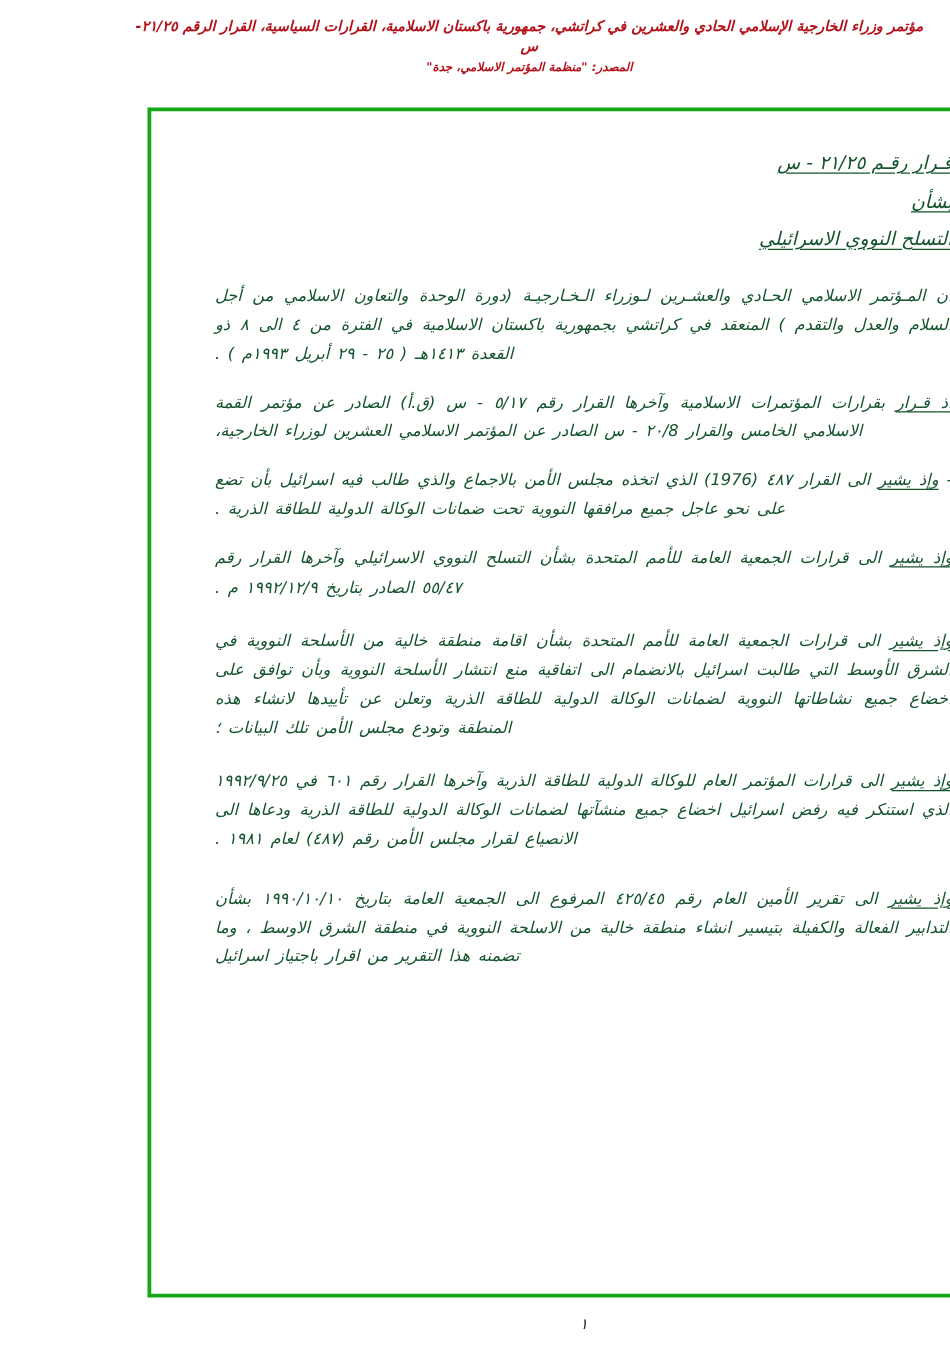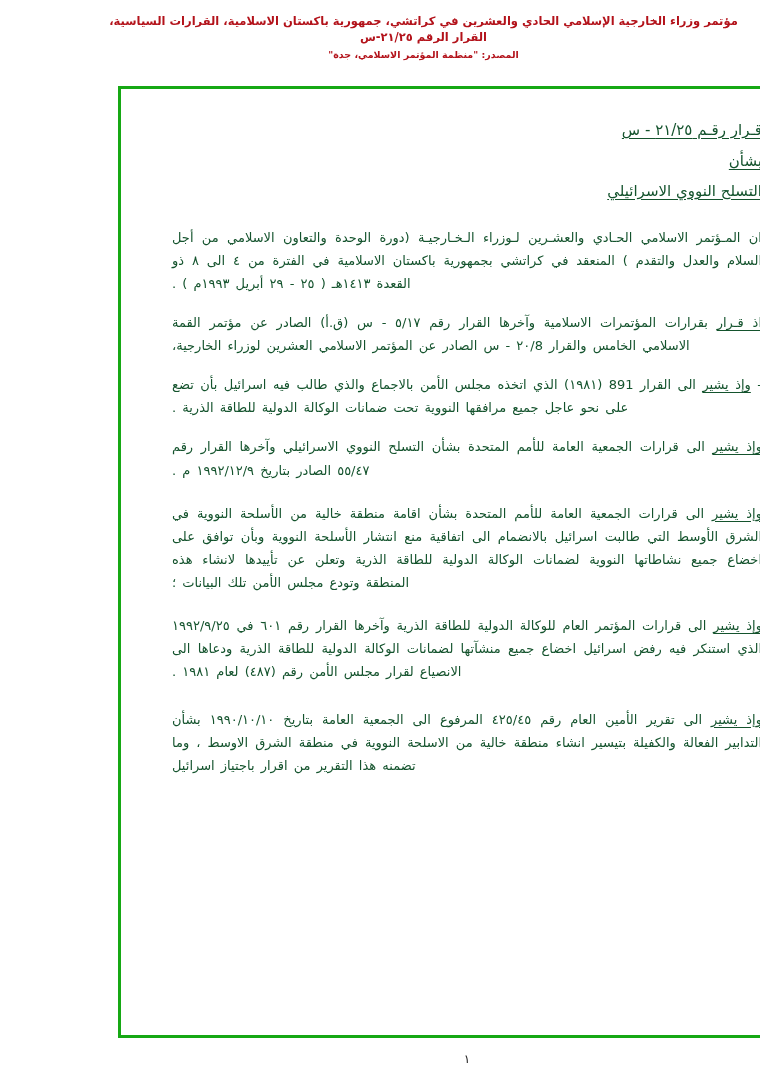--- a/index.html
+++ b/index.html
@@ -13,20 +13,21 @@
     font-family: "DejaVu Sans", sans-serif;
     color: #111111;
     position: relative;
     overflow: hidden;
   }
   .page {
     width: 673px;
     height: 1080px;
     position: relative;
     box-sizing: border-box;
+    font-style: italic;
   }
   
   .doc-header {
     padding: 14px 16px 0 16px;
     text-align: center;
   }
   .header-line-1 {
     font-family: "DejaVu Sans", sans-serif;
     font-size: 11.5px;
     font-weight: bold;
@@ -127,21 +128,21 @@
       </div>
 
       <p class="para gap-md">ان المـؤتمر الاسلامي الحـادي والعشـرين لـوزراء الـخـارجيـة (دورة الوحدة والتعاون الاسلامي من أجل السلام والعدل والتقدم ) المنعقد في كراتشي بجمهورية باكستان الاسلامية في الفترة من ٤ الى ٨ ذو القعدة ١٤١٣هـ ( ٢٥ - ٢٩ أبريل ١٩٩٣م ) .</p>
 
       <p class="para gap-md">
         <span class="lead">اذ قـرار</span><span> بقرارات المؤتمرات الاسلامية وآخرها القرار رقم ٥/١٧ - س (ق.أ) الصادر عن مؤتمر القمة الاسلامي الخامس والقرار ٢٠/8 - س الصادر عن المؤتمر الاسلامي العشرين لوزراء الخارجية،</span>
       </p>
 
       <p class="para gap-md">
         <span>-</span>
-        <span class="lead">وإذ يشير</span><span> الى القرار 891 (١٩٨١) الذي اتخذه مجلس الأمن بالاجماع والذي طالب فيه اسرائيل بأن تضع على نحو عاجل جميع مرافقها النووية تحت ضمانات الوكالة الدولية للطاقة الذرية .</span>
+        <span class="lead">وإذ يشير</span><span> الى القرار ٤٨٧ (1976) الذي اتخذه مجلس الأمن بالاجماع والذي طالب فيه اسرائيل بأن تضع على نحو عاجل جميع مرافقها النووية تحت ضمانات الوكالة الدولية للطاقة الذرية .</span>
       </p>
 
       <p class="para gap-lg">
         <span class="lead">وإذ يشير</span><span> الى قرارات الجمعية العامة للأمم المتحدة بشأن التسلح النووي الاسرائيلي وآخرها القرار رقم ٥٥/٤٧ الصادر بتاريخ ١٩٩٢/١٢/٩ م .</span>
       </p>
 
       <p class="para gap-lg">
         <span class="lead">وإذ يشير</span><span> الى قرارات الجمعية العامة للأمم المتحدة بشأن اقامة منطقة خالية من الأسلحة النووية في الشرق الأوسط التي طالبت اسرائيل بالانضمام الى اتفاقية منع انتشار الأسلحة النووية وبأن توافق على اخضاع جميع نشاطاتها النووية لضمانات الوكالة الدولية للطاقة الذرية وتعلن عن تأييدها لانشاء هذه المنطقة وتودع مجلس الأمن تلك البيانات ؛</span>
       </p>
 

